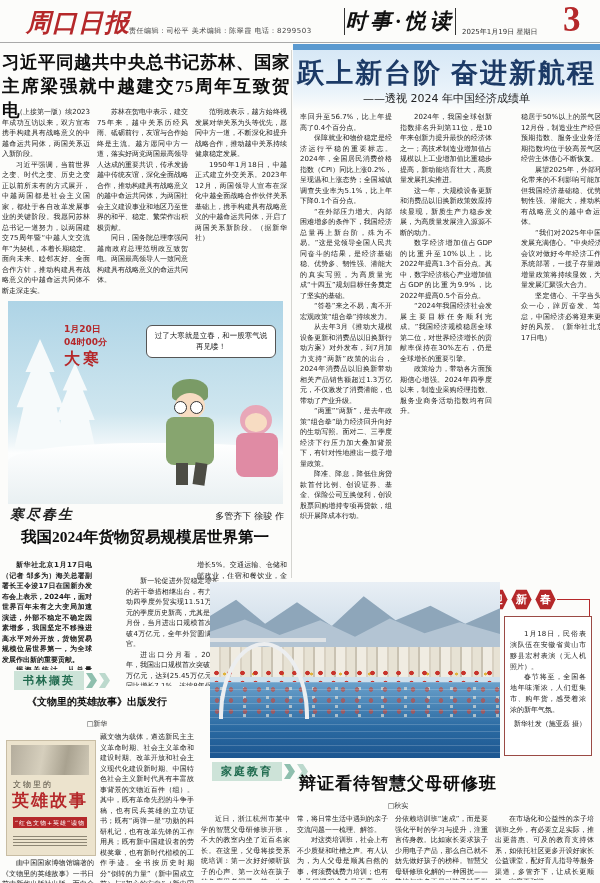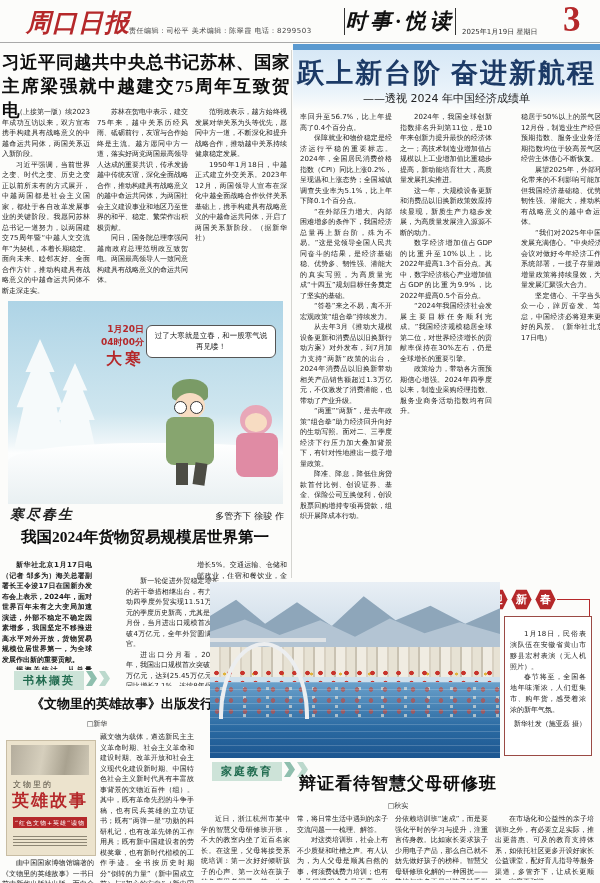--- a/index.html
+++ b/index.html
@@ -34,21 +34,21 @@
   .lead-c3{left:195px;top:107px;width:92px;height:188px;}
 
   
   .cartoon{left:8px;top:301px;width:275px;height:203px;overflow:hidden;
       background:linear-gradient(#aed4e6 0%,#cfe6ef 55%,#eff6f9 70%,#fdfefe 75%,#f3f6f7 100%);}
   .snow-ground{position:absolute;left:0;bottom:0;width:100%;height:30%;
       background:linear-gradient(#ffffff,#e9f0f2);border-radius:50% 40% 0 0/30% 20% 0 0;}
   .tree{position:absolute;background:#f6fafb;filter:drop-shadow(0 0 1px #8fb0bd);}
   .t1{left:6px;top:38px;width:52px;height:110px;clip-path:polygon(50% 0,78% 30%,68% 30%,95% 62%,82% 62%,100% 100%,0 100%,18% 62%,5% 62%,32% 30%,22% 30%);}
   .t2{left:45px;top:62px;width:44px;height:92px;clip-path:polygon(50% 0,78% 30%,68% 30%,95% 62%,82% 62%,100% 100%,0 100%,18% 62%,5% 62%,32% 30%,22% 30%);}
-  .sign{left:64px;top:22px;width:72px;text-align:right;color:var(--accent_red);font-weight:bold;}
+  .sign{left:56px;top:22px;width:72px;text-align:left;color:var(--accent_red);font-weight:bold;}
   .sign .s1{font-size:9px;}.sign .s2{font-size:9px;}.sign .s3{font-size:16px;letter-spacing:3px;}
   .bubble{left:138px;top:24px;width:118px;padding:4px 5px;background:#fff;border:1px solid #555;
       border-radius:6px;font-size:7.5px;line-height:1.5;text-align:center;color:#222;}
   .kid{position:absolute;}
   .boy{left:150px;top:78px;width:64px;height:112px;}
   .boy .hat{position:absolute;left:14px;top:0;width:36px;height:22px;background:#7a9b66;border-radius:50% 50% 20% 20%;}
   .boy .face{position:absolute;left:17px;top:14px;width:30px;height:26px;background:#f7dcc2;border-radius:50%;}
   .boy .gl{position:absolute;top:22px;width:11px;height:11px;background:#fff;border:1.5px solid #333;border-radius:50%;}
   .boy .gl.l{left:16px;}.boy .gl.r{left:32px;}
   .boy .coat{position:absolute;left:8px;top:38px;width:48px;height:48px;background:#87a56f;border-radius:8px;}
@@ -63,30 +63,30 @@
   .cartoon-cap-credit{left:158px;top:510px;width:126px;text-align:right;font-size:9px;color:#222;}
 
   
   .trade-title{left:0;top:527px;width:290px;text-align:center;font-weight:bold;font-size:15.5px;color:#0d0d0d;
       font-family:"Liberation Serif","DejaVu Serif",serif;}
   .trade-c1{left:2px;top:560px;width:90px;height:110px;font-weight:bold;}
   .trade-c2{left:98px;top:576px;width:93px;height:110px;margin-left:28px;}
   .trade-c3{left:197px;top:560px;width:90px;height:20px;}
 
   
-  .badge-row{display:flex;gap:2px;}
+  .badge-row{display:flex;align-items:center;gap:2px;}
   .badge{background:var(--badge_bg);color:var(--badge_fg);font-weight:bold;font-size:11px;
       padding:2px 9px;letter-spacing:2px;}
   .chv{width:11px;height:15px;background:#8fbfae;clip-path:polygon(0 0,55% 0,100% 50%,55% 100%,0 100%,45% 50%);}
   .chv.light{background:#bcd9cd;}
 
   
   .books-badge{left:14px;top:671px;}
-  .books-title{left:0px;top:695px;width:194px;font-weight:bold;font-size:13px;color:#0d0d0d;
-      font-family:"Liberation Serif","DejaVu Serif",serif;padding-left:31px;}
+  .books-title{left:0px;top:695px;width:194px;text-align:center;font-weight:bold;font-size:10px;color:#0d0d0d;
+      font-family:"Liberation Serif","DejaVu Serif",serif;}
   .books-byline{left:0px;top:719px;width:194px;}
   .cover{left:6px;top:740px;width:88px;height:114px;background:var(--cover_bg);border:1px solid #c8bda4;overflow:hidden;}
   .cover .art{position:absolute;left:4px;top:4px;width:78px;height:30px;
       background:linear-gradient(100deg,#b4ad9d,#d6cfbd 40%,#a9a290 70%,#cfc8b6);}
   .cover .tt{position:absolute;left:6px;top:38px;font-size:8px;color:#4a4438;letter-spacing:2px;}
   .cover .tm{position:absolute;left:5px;top:48px;font-size:17px;font-weight:bold;color:var(--accent_red);
       letter-spacing:2px;font-family:"Liberation Serif","DejaVu Serif",serif;}
   .cover .strip{position:absolute;left:6px;top:76px;width:74px;height:11px;background:var(--accent_red);
       color:#fff;font-size:6px;line-height:11px;text-align:center;letter-spacing:1px;overflow:hidden;}
   .cover .lines{position:absolute;left:6px;top:93px;width:74px;height:14px;

